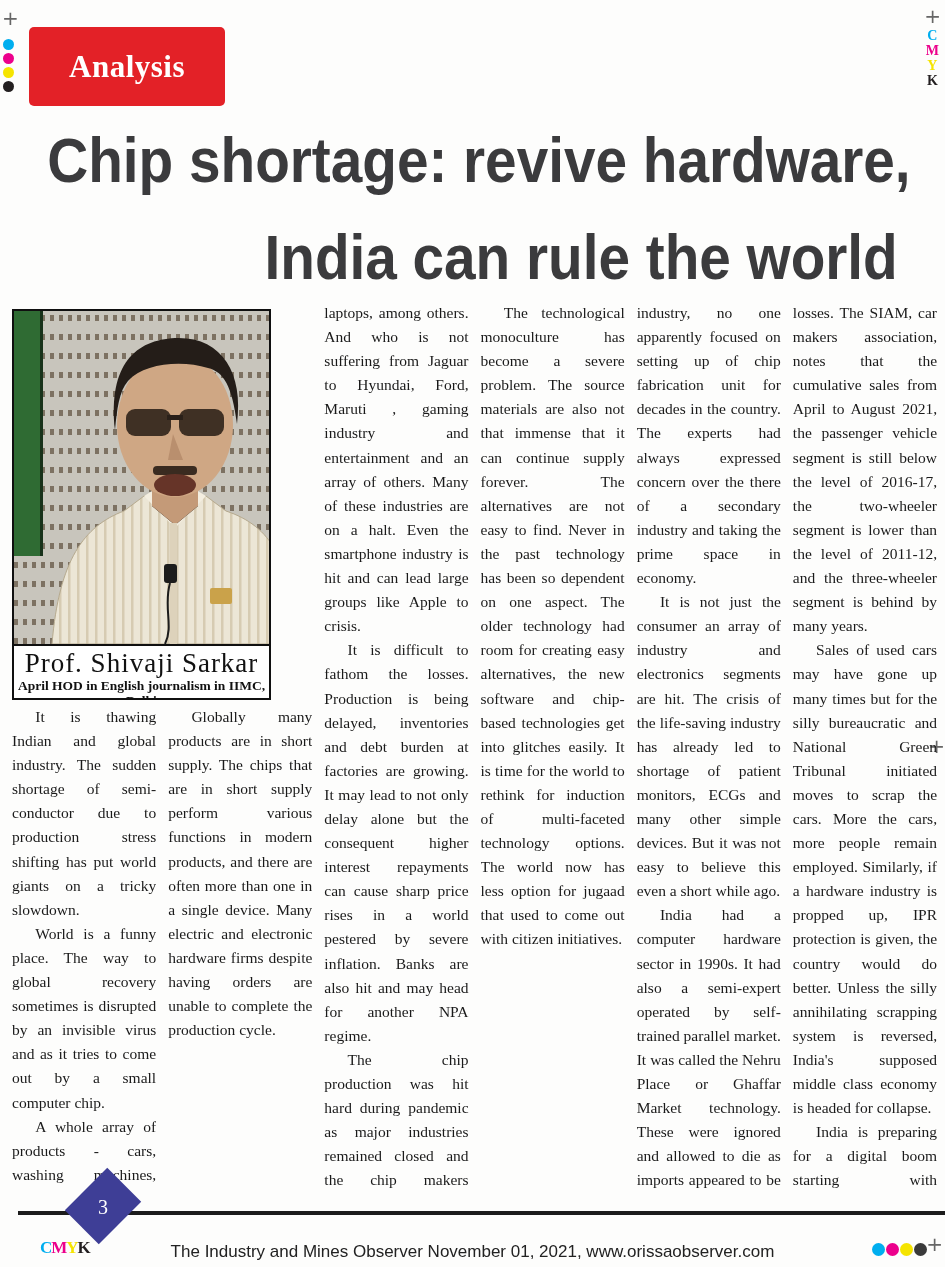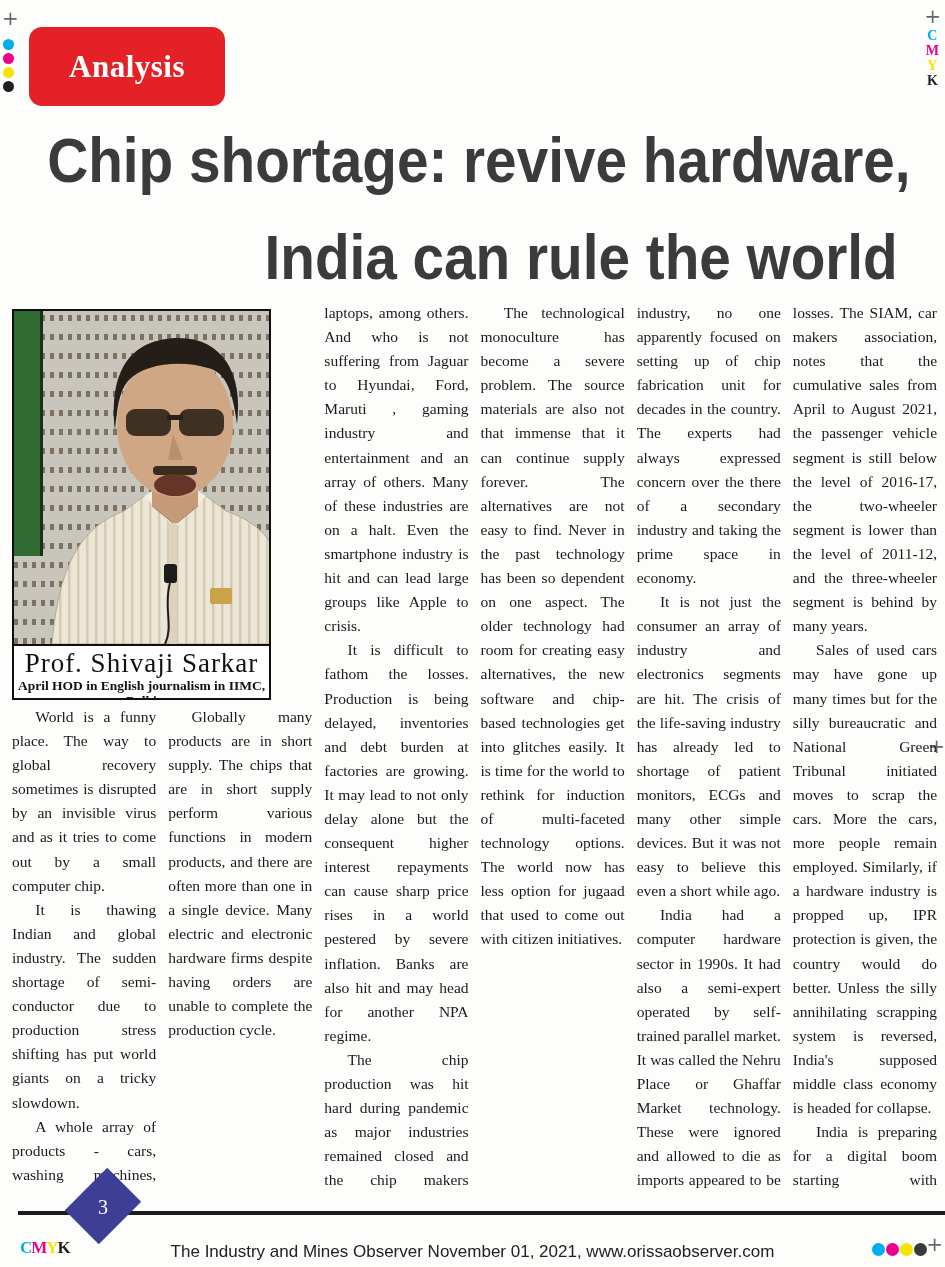--- a/index.html
+++ b/index.html
@@ -10,21 +10,21 @@
   .cross{position:absolute;color:#666;font-size:20px;font-family:"DejaVu Sans",sans-serif;line-height:1;}
   .dot{width:11px;height:11px;border-radius:50%;margin:3px 0;}
   .dots-col{position:absolute;left:3px;top:36px;}
   .cmyk-col{position:absolute;right:6px;top:28px;font-family:"Liberation Serif",serif;
             font-weight:bold;font-size:14px;line-height:15px;text-align:center;}
   .cmyk-col span{display:block;}
   .c-cyan{color:#00aeef;} .c-mag{color:#ec008c;} .c-yel{color:#f5e400;} .c-blk{color:#231f20;}
 
   
   .badge{position:absolute;left:30px;top:28px;width:194px;height:77px;background:#e32127;
-         border-radius:12px;display:flex;align-items:center;justify-content:center;
+         border-radius:4px;display:flex;align-items:center;justify-content:center;
          box-shadow:0 0 0 1px #e32127;}
   .badge span{color:#fff;font-family:"Liberation Serif",serif;font-weight:bold;font-size:31px;letter-spacing:.5px;}
 
   
   .headline{position:absolute;left:0;right:0;top:112px;text-align:right;
             font-family:"Liberation Sans",sans-serif;font-weight:bold;color:#3b3b3d;}
   .headline .hl{display:block;font-size:63px;line-height:97px;transform:scaleX(.9);transform-origin:50% 50%;white-space:nowrap;}
 
   
   .photo-block{position:absolute;left:12px;top:309px;width:259px;height:391px;
@@ -47,21 +47,21 @@
   .para.noindent{text-indent:0;}
 
   
   .footer-rule{position:absolute;left:18px;right:0;top:1211px;height:4px;background:#1c1c1c;}
   .diamond{position:absolute;left:79px;top:1182px;width:48px;height:48px;background:#3e3e96;
            transform:rotate(45deg) scale(1,1.25);transform-origin:50% 50%;z-index:2;}
   .page-num{position:absolute;left:79px;top:1196px;width:48px;text-align:center;color:#fff;
             font-size:20px;font-family:"Liberation Serif",serif;z-index:3;}
   .footer-text{position:absolute;left:0;right:0;top:1222px;text-align:center;
                font-family:"Liberation Sans",sans-serif;font-size:17px;color:#222;margin-top:20px;}
-  .cmyk-bottom{position:absolute;left:20px;top:1238px;font-family:"Liberation Serif",serif;
+  .cmyk-bottom{position:absolute;left:40px;top:1238px;font-family:"Liberation Serif",serif;
                font-weight:bold;font-size:17px;letter-spacing:-1px;}
   .reg-dots{position:absolute;left:872px;top:1243px;display:flex;}
   .reg-dots i{display:block;width:13px;height:13px;border-radius:50%;margin-right:1px;}
 </style>
 </head>
 <body>
 
 <div class="page">
 
   <div class="cross" style="left:2px;top:8px;">+</div>
@@ -121,22 +121,22 @@
       </svg>
     </div>
     <div class="photo-caption">
       <span class="cap-name">Prof. Shivaji Sarkar</span>
       <span class="cap-title">April HOD in English journalism in IIMC, Delhi</span>
     </div>
   </div>
 
   <div class="cols">
     <div class="body-col under-photo">
+        <p class="para">It is thawing Indian and global industry. The sudden shortage of semi-conductor due to production stress shifting has put world giants on a tricky slowdown.</p>
         <p class="para">World is a funny place. The way to global recovery sometimes is disrupted by an invisible virus and as it tries to come out by a small computer chip.</p>
-        <p class="para">It is thawing Indian and global industry. The sudden shortage of semi-conductor due to production stress shifting has put world giants on a tricky slowdown.</p>
         <p class="para">A whole array of products - cars, washing machines, wheel chairs or medical and diagnostic instruments depend on semi-conductors. It hits even the disabled-using a semi-conductor controlled wheel chair. The disruption is said to continue for a year.</p>
       </div>
     <div class="body-col under-photo">
         <p class="para">Globally many products are in short supply. The chips that are in short supply perform various functions in modern products, and there are often more than one in a single device. Many electric and electronic hardware firms despite having orders are unable to complete the production cycle.</p>
       </div>
     <div class="body-col">
         <p class="para noindent">laptops, among others. And who is not suffering from Jaguar to Hyundai, Ford, Maruti , gaming industry and entertainment and an array of others.  Many of these industries are on a halt. Even the smartphone industry is hit and can lead large groups like Apple to crisis.</p>
         <p class="para">It is difficult to fathom the losses. Production is being delayed, inventories and debt burden at factories are growing. It may lead to not only delay alone but the consequent higher interest repayments can cause sharp price rises in a world pestered by severe inflation.  Banks are also hit and may head for another NPA regime.</p>
         <p class="para">The chip production was hit hard during pandemic as major industries remained closed and the chip makers looking for an alternative got into different areas away from the core buyers - cars, aeroplane and other high-end aerospace manufacturers, who shut down operations because of the pandemic. This had ripple effect through the supply chain to semiconductor manufacturers who reassigned production to the consumer electronics and computing industries, which had an upsurge in demand.</p>
       </div>

